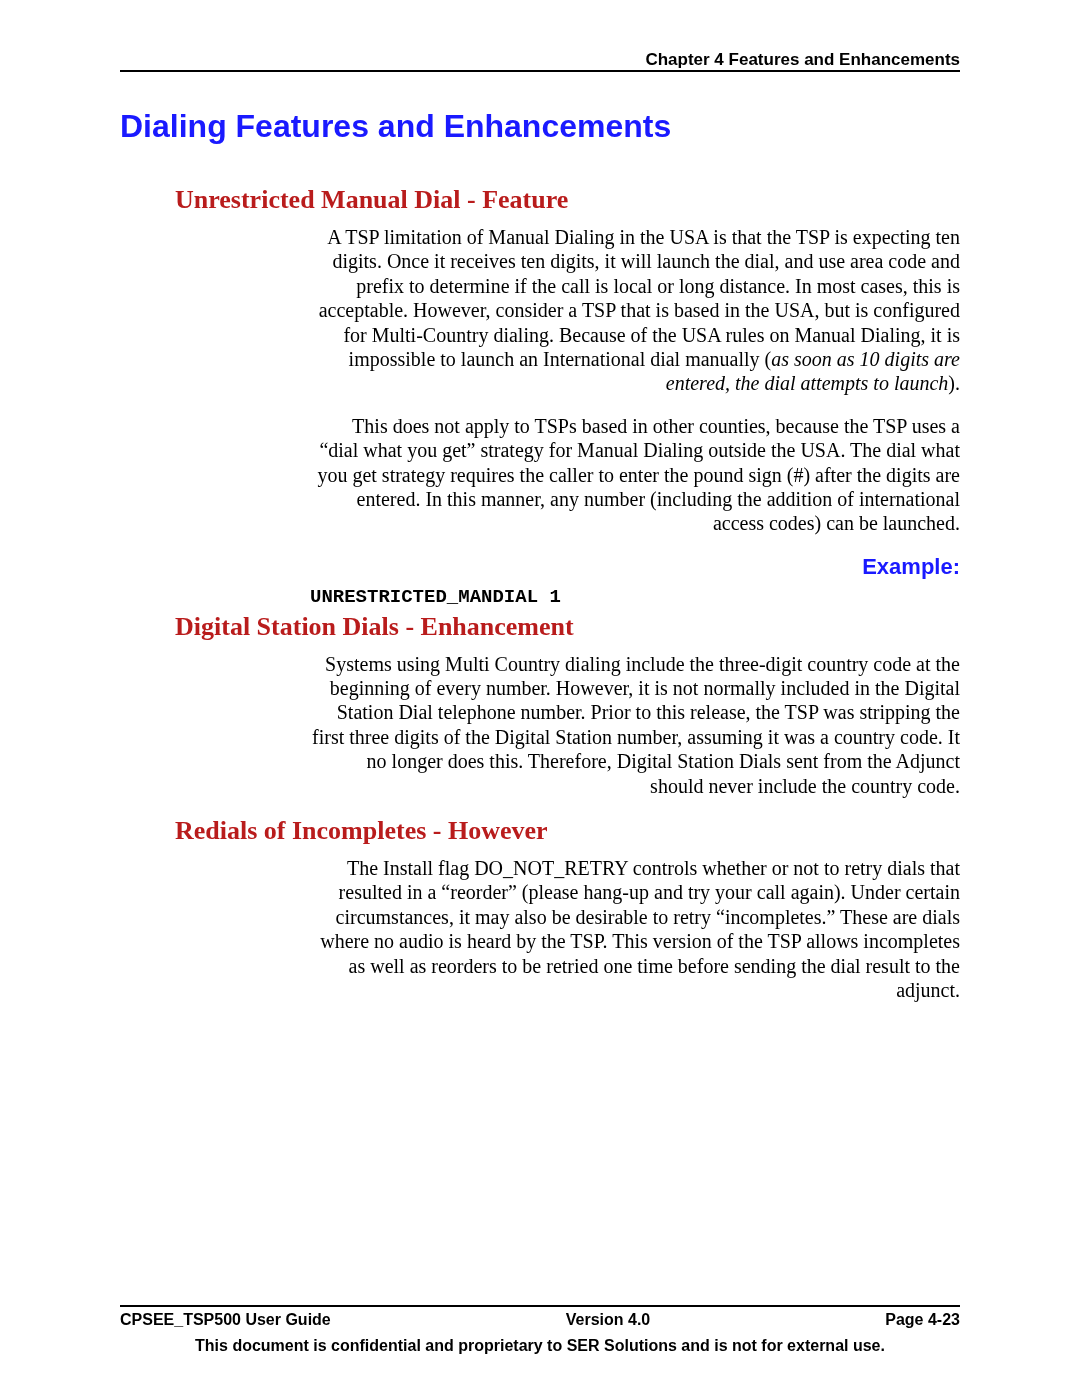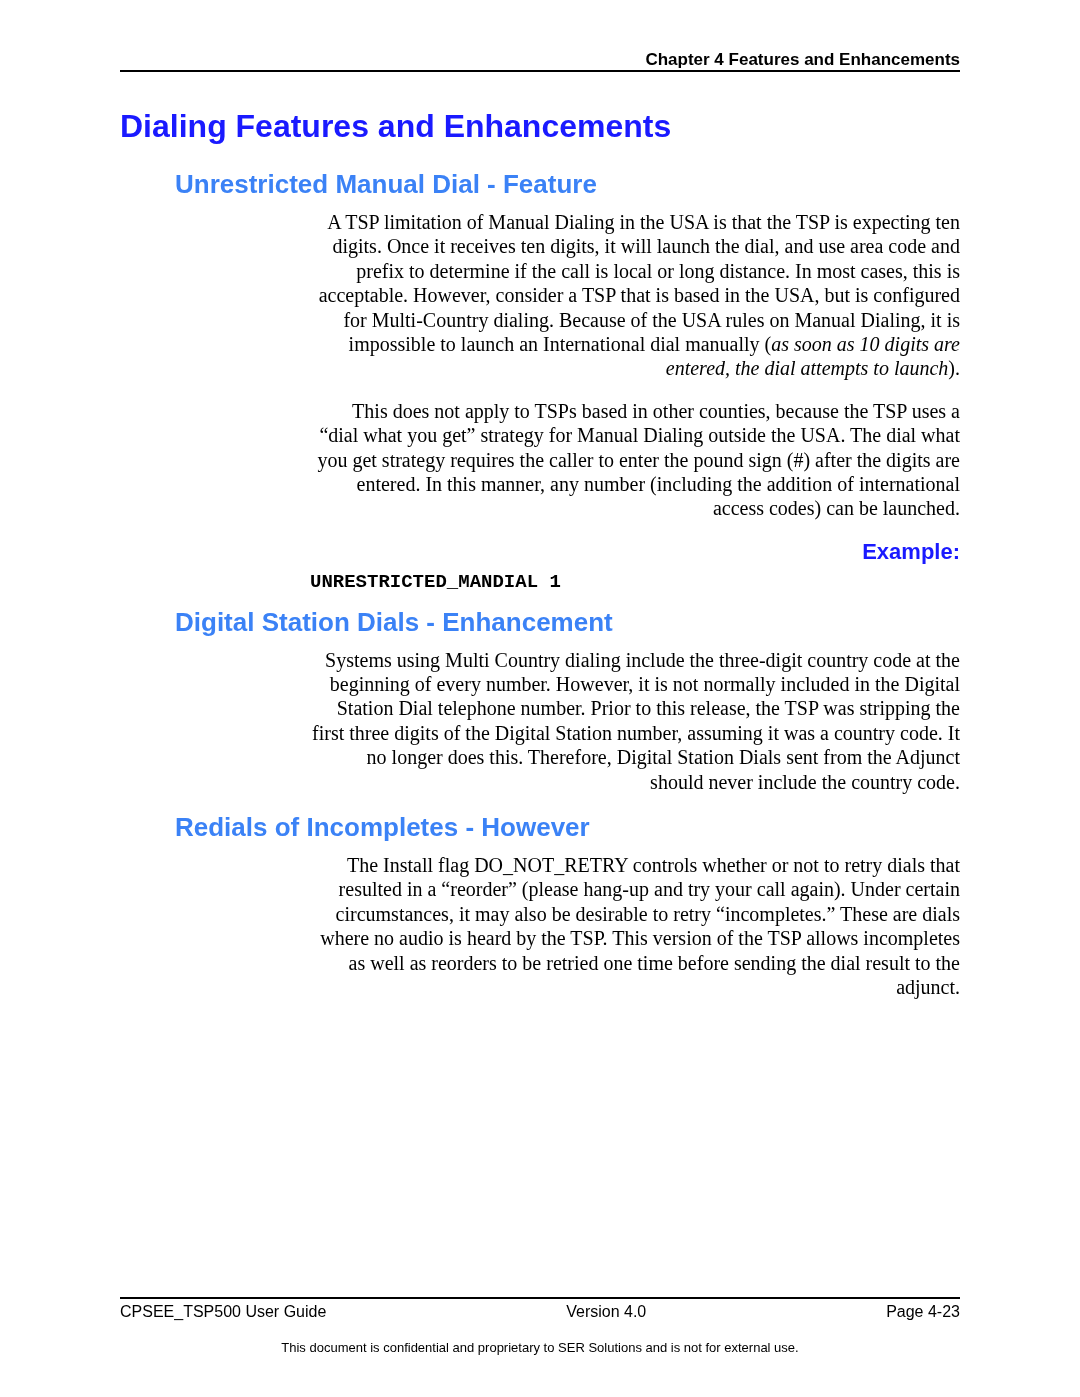--- a/index.html
+++ b/index.html
@@ -31,26 +31,26 @@
   .hr-top {
     border: none;
     border-top: 2px solid #000;
     margin: 0 0 36px 0;
   }
   .h1 {
     font-family: Arial, Helvetica, sans-serif;
     font-weight: bold;
     color: #1a1aff;
     font-size: 32px;
-    margin: 0 0 24px 0;
+    margin: 0 0 40px 0;
   }
   .h2 {
-    font-family: Liberation Sans, sans-serif;
+    font-family: Liberation Serif, serif;
     font-weight: bold;
-    color: #3b82f6;
+    color: #b91c1c;
     font-size: 26px;
     margin: 0 0 10px 55px;
   }
   .h3 {
     font-family: Arial, Helvetica, sans-serif;
     font-weight: bold;
     color: #1a1aff;
     font-size: 22px;
     margin: 18px 0 6px 190px;
     text-align: right;
@@ -62,46 +62,46 @@
   }
   .body-block p {
     margin: 0 0 18px 0;
     text-align: right;
   }
   .code-line {
     margin-left: 190px;
     font-family: "Courier New", Courier, monospace;
     font-weight: bold;
     font-size: 19px;
-    margin-bottom: 14px;
+    margin-bottom: 4px;
   }
   .italic { font-style: italic; }
   .bold { font-weight: bold; }
   .footer {
     position: absolute;
     left: 120px;
     right: 120px;
     bottom: 42px;
     font-family: Arial, Helvetica, sans-serif;
-    font-weight: normal;
+    font-weight: bold;
     font-size: 16px;
   }
   .footer-rule {
     border: none;
     border-top: 2px solid #000;
     margin: 0 0 4px 0;
   }
   .footer-row {
     display: flex;
     justify-content: space-between;
   }
   .footer-note {
     text-align: center;
-    font-size: 13px;
-    margin-top: 19px;
+    font-size: 16px;
+    margin-top: 8px;
   }
 </style>
 </head>
 <body>
 
 <div class="page">
   <div class="running-head">Chapter 4 Features and Enhancements</div>
   <hr class="hr-top">
 
   <div class="h1">Dialing Features and Enhancements</div>

